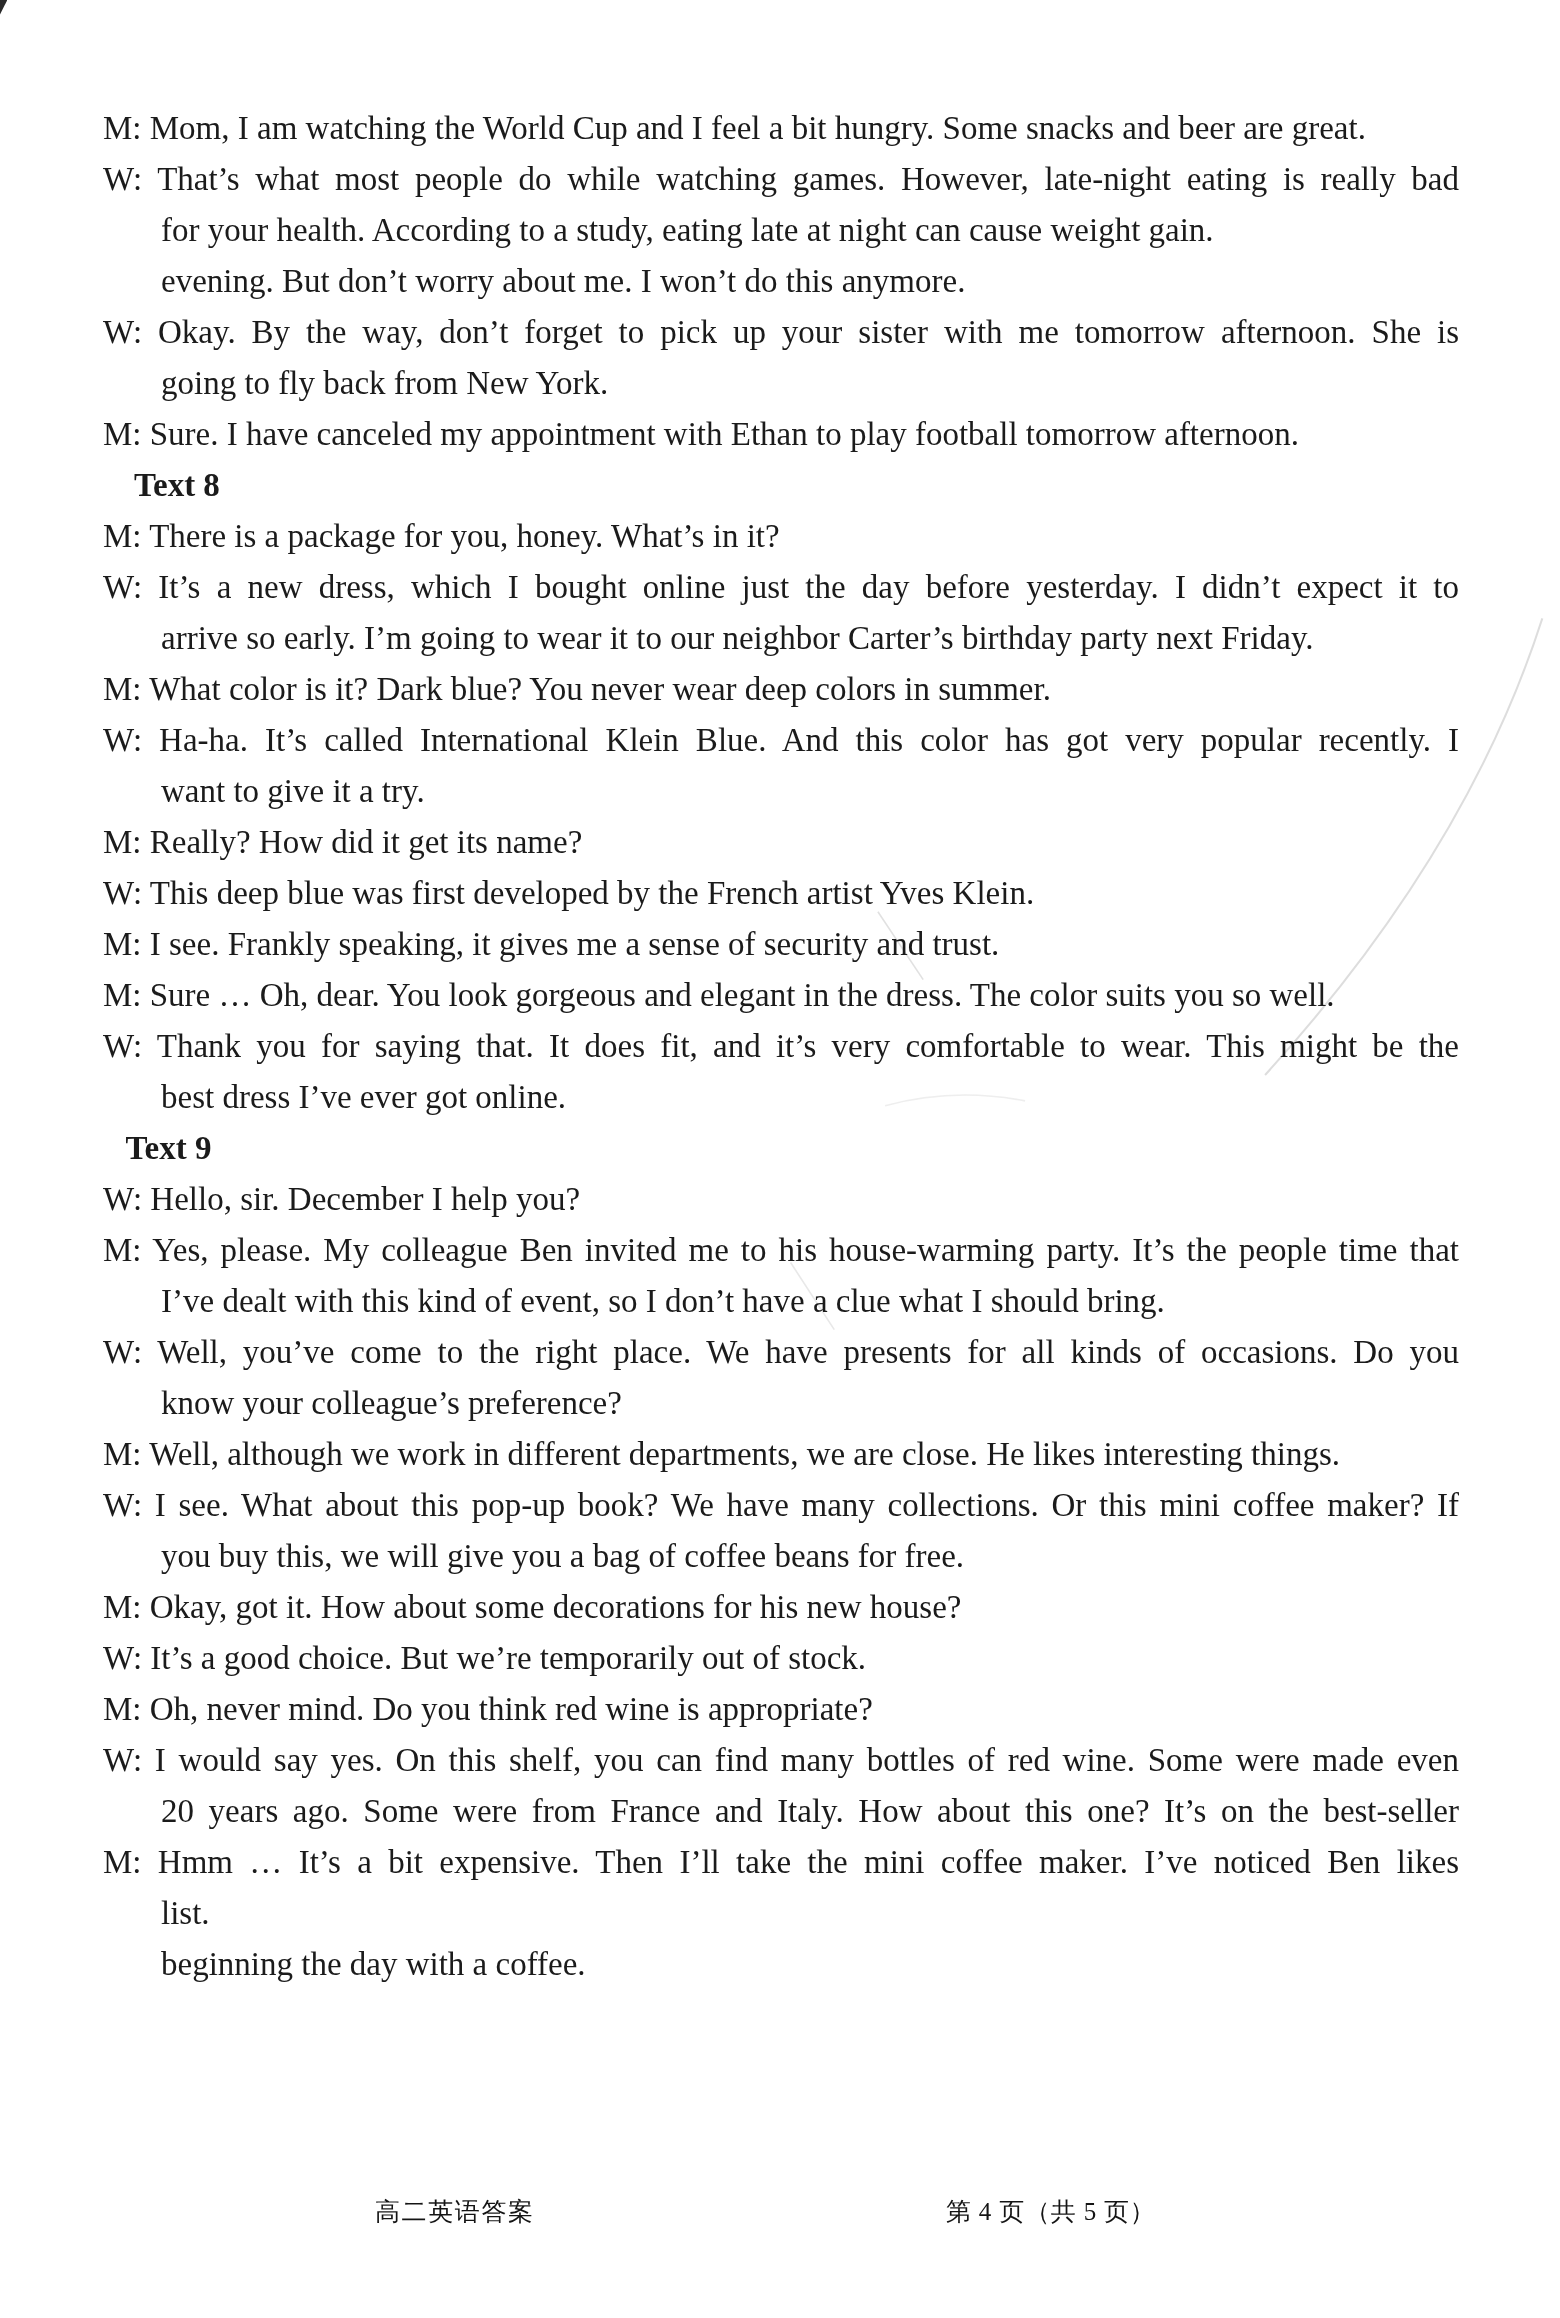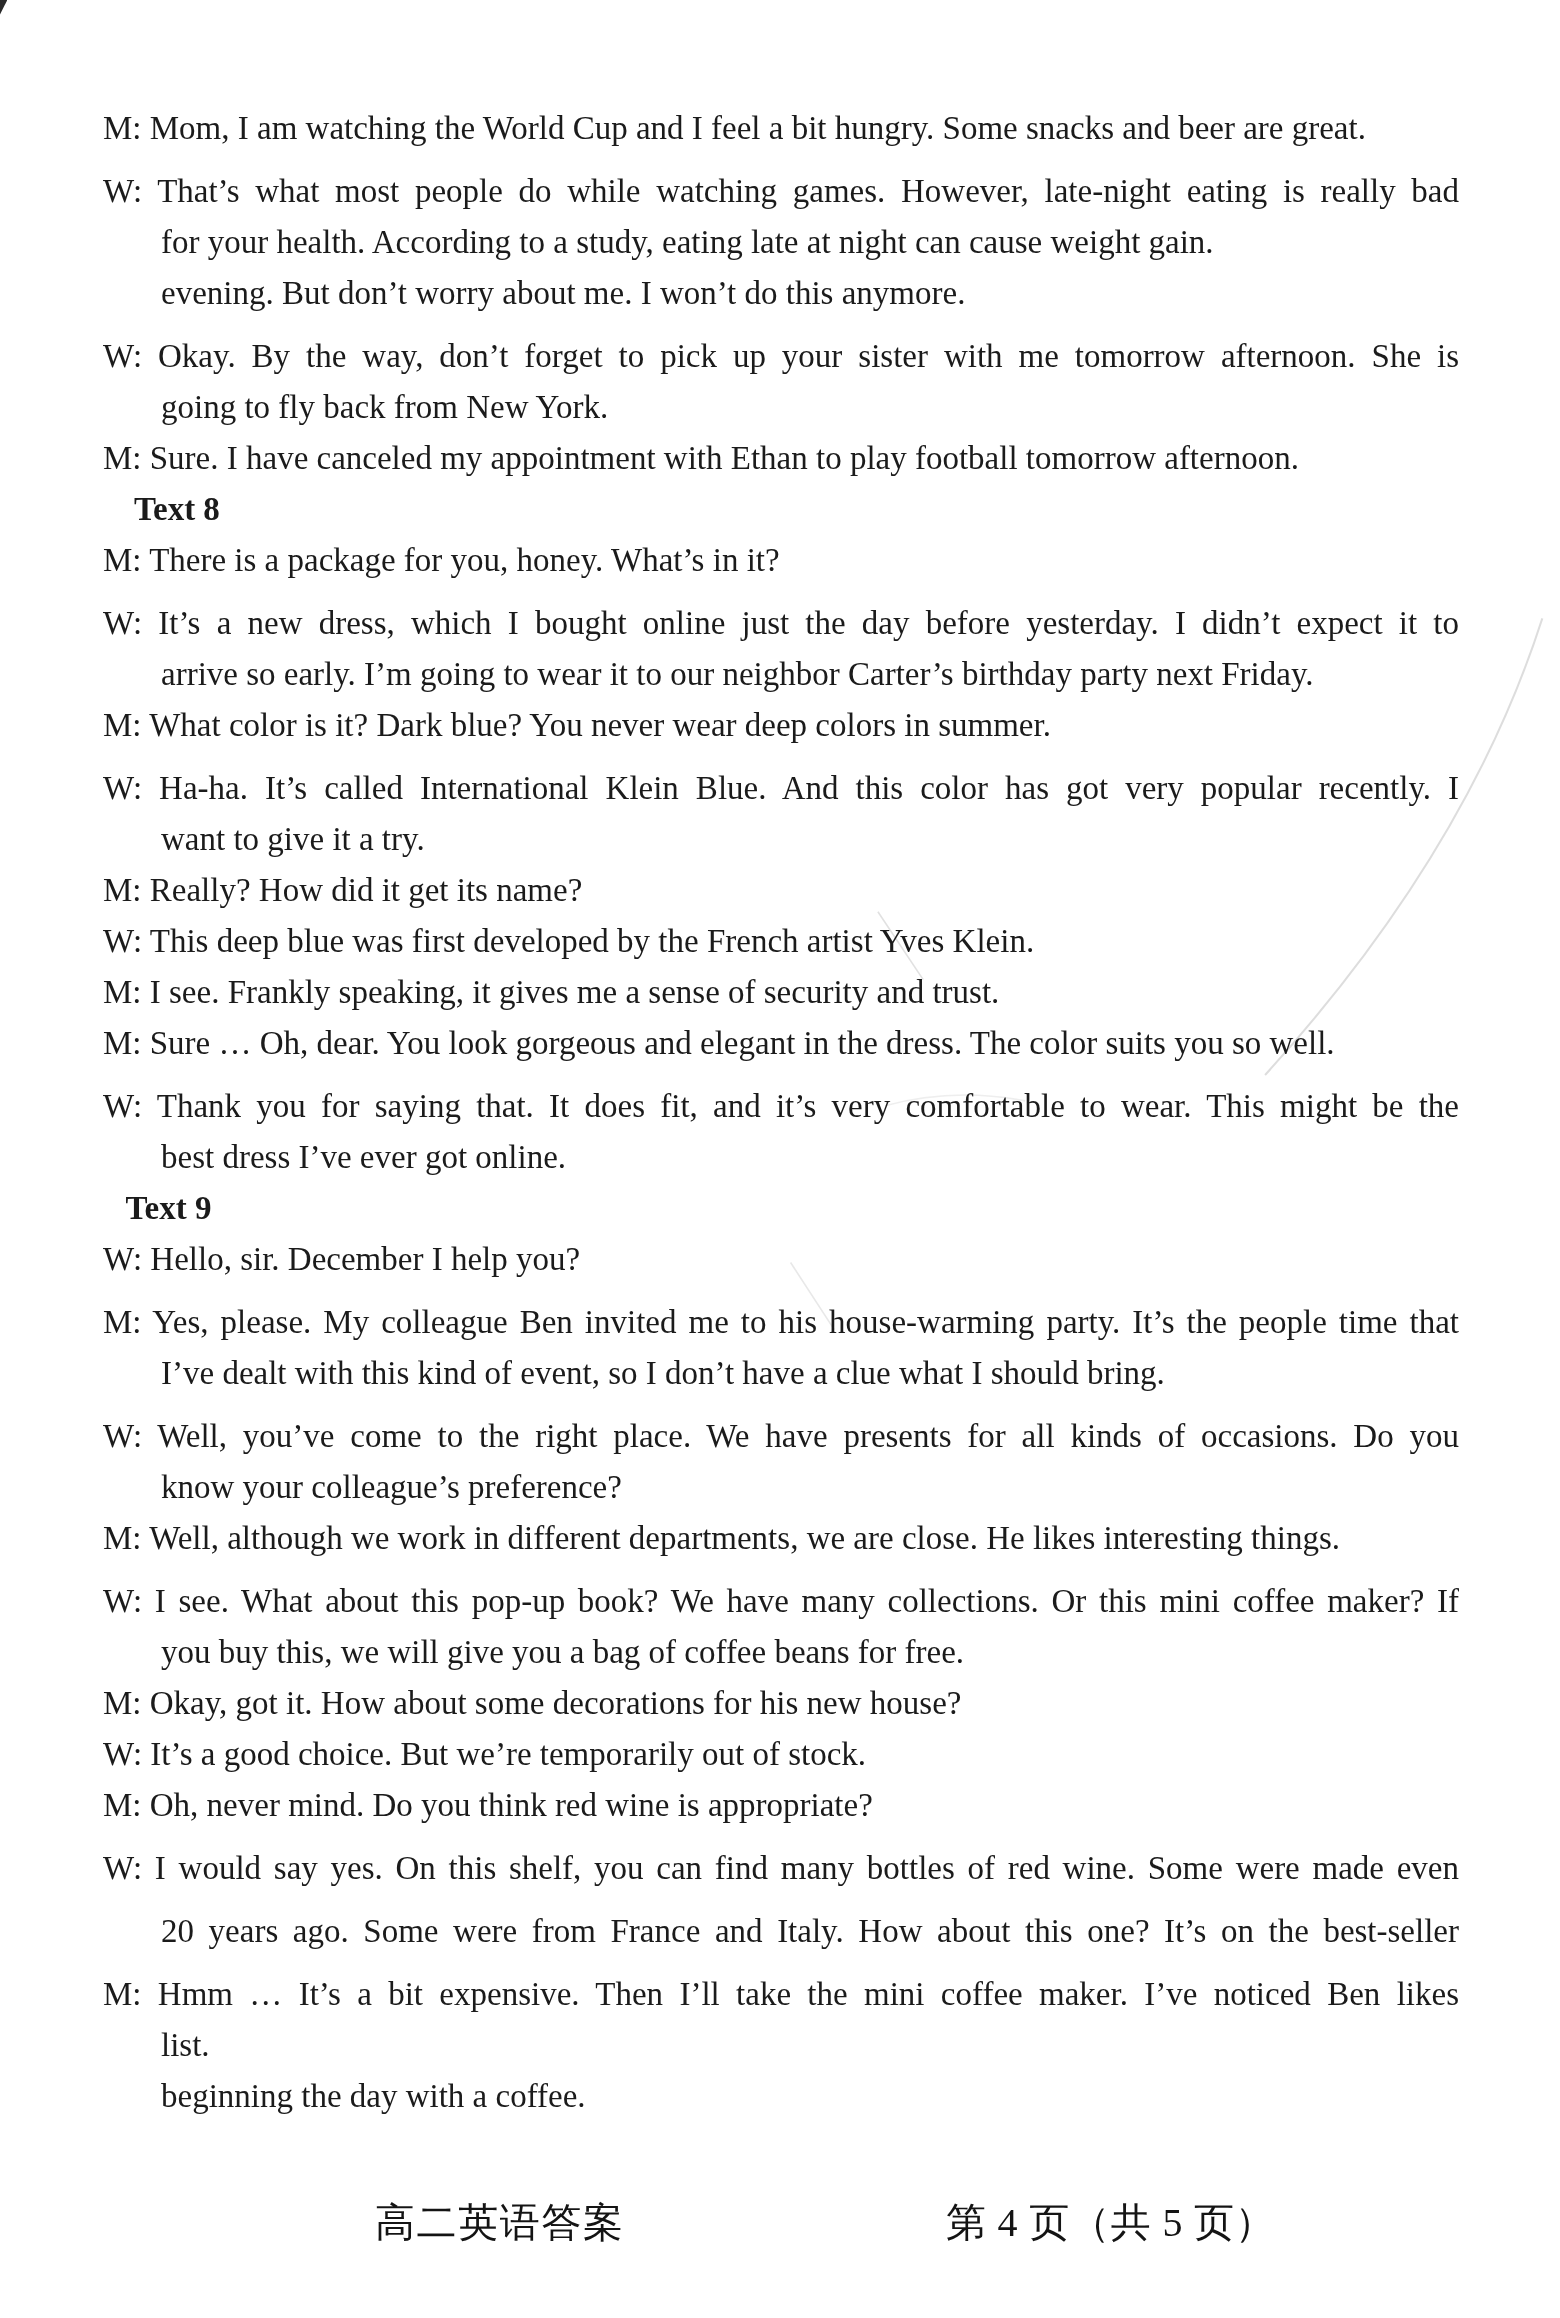--- a/index.html
+++ b/index.html
@@ -31,30 +31,29 @@
     white-space: nowrap;
   }
   .line.sp   { padding-left: 58px; text-indent: -58px; }
   .line.cont { padding-left: 58px; }
   .line.head  { font-weight: 700; margin-left: 31px; }
   .line.head9 { font-weight: 700; padding-left: 22.6px; }
   .line.just {
     white-space: normal;
     text-align: justify;
     text-align-last: justify;
-    margin-top: 12px;
     -moz-text-align-last: justify;
   }
   .footer {
     position: absolute;
     left: 0;
     top: 2195px;
     width: 1561px;
     height: 48px;
-    font-size: 40px;
+    font-size: 25px;
     color: #141414;
   }
   .footer .footer-left {
     position: absolute;
     left: 375px;
     top: 0;
     letter-spacing: 1.6px;
   }
   .footer .footer-right {
     position: absolute;

